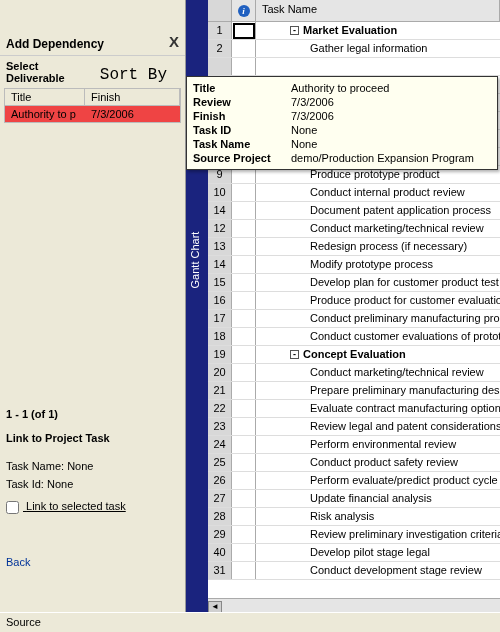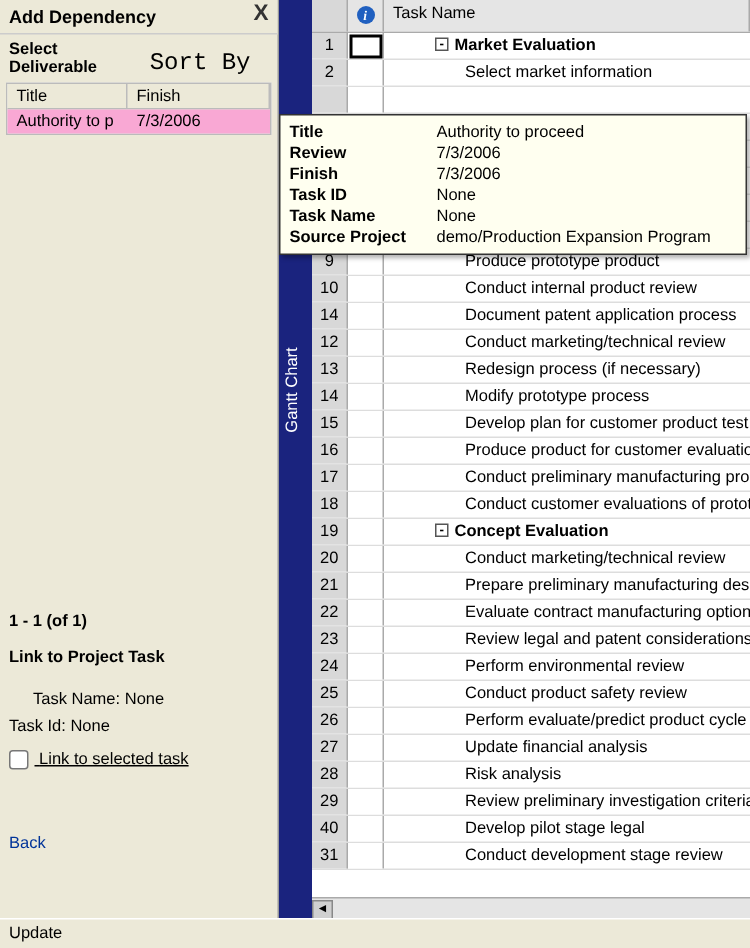--- a/index.html
+++ b/index.html
@@ -1,37 +1,37 @@
 <!DOCTYPE html>
 <html><head>
 <meta charset="utf-8">
 <style>
 * { box-sizing: border-box; margin: 0; padding: 0; font-family: Tahoma, Arial, sans-serif; font-size: 11px; }
 body { background: #ece9d8; width: 500px; height: 632px; overflow: hidden; position: relative; }
 
 .sidebar { position: absolute; left: 0; top: 0; width: 186px; height: 612px; background: #ece9d8; border-right: 1px solid #999; }
-.sidebar-header { padding: 4px 6px; background: #ece9d8; position: relative; border-bottom: 1px solid #ccc; }
+.sidebar-header { padding: 4px 6px; background: #ece9d8; position: relative; border-bottom: 1px solid #ccc; margin-top: 33px; }
 .sidebar-title { font-weight: bold; font-size: 12px; }
 .close-x { position: absolute; right: 6px; top: 0px; font-weight: bold; font-size: 15px; color: #333; cursor: pointer; font-family: Arial; }
 .select-deliv { padding: 4px 18px 2px 6px; }
 .select-deliv-label { font-weight: bold; font-size: 11px; display: inline-block; width: 90px; line-height: 12px; }
 .sortby { float: right; font-size: 16px; margin-top: 6px; font-family: Liberation Mono, monospace; }
 .deliv-grid { border: 1px solid #bbb; margin: 2px 4px; background: #fff; }
 .deliv-head { display: flex; background: #ece9d8; border-bottom: 1px solid #bbb; }
 .deliv-head div { padding: 2px 6px; border-right: 1px solid #bbb; }
 .deliv-col-title { width: 80px; }
 .deliv-col-finish { flex: 1; }
-.deliv-row { display: flex; background: #f9a8d4; }
+.deliv-row { display: flex; background: #ef4444; }
 .deliv-row div { padding: 2px 6px; }
 .deliv-row .c1 { width: 80px; overflow: hidden; white-space: nowrap; }
 .deliv-row .c2 { flex: 1; }
 
 .pager { position: absolute; left: 6px; top: 408px; font-weight: bold; }
 .link-section-title { position: absolute; left: 6px; top: 432px; font-weight: bold; }
-.link-taskname { position: absolute; left: 22px; top: 460px; }
+.link-taskname { position: absolute; left: 6px; top: 460px; }
 .link-taskid { position: absolute; left: 6px; top: 478px; }
 .link-chk { position: absolute; left: 6px; top: 500px; text-decoration: underline; }
 .link-chk input { vertical-align: middle; margin-right: 4px; }
 .back-link { position: absolute; left: 6px; top: 556px; color: #003399; cursor: pointer; }
 
 .main { position: absolute; left: 186px; top: 0; right: 0; height: 612px; background: #fff; }
 
 .gantt-label { position: absolute; left: 0; top: 0; width: 22px; height: 612px; background: #1a237e; color: #fff; }
 .gantt-label span { position: absolute; left: 3px; top: 300px; transform: rotate(-90deg); transform-origin: left top; white-space: nowrap; font-size: 11px; width: 80px; text-align: center; }
 
@@ -120,21 +120,21 @@
 
     <div class="sel-box" style="left:25px; top:1px;"></div>
   <div class="task-row summary">
         <div class="task-rownum">1</div>
         <div class="task-ind"></div>
         <div class="task-name-cell"><span class="task-name-inner indent1"><span class="outline-toggle">-</span><span>Market Evaluation</span></span></div>
       </div>
       <div class="task-row">
         <div class="task-rownum">2</div>
         <div class="task-ind"></div>
-        <div class="task-name-cell"><span class="task-name-inner indent2"><span>Select market information</span></span></div>
+        <div class="task-name-cell"><span class="task-name-inner indent2"><span>Gather legal information</span></span></div>
       </div>
       <div class="task-row">
         <div class="task-rownum"></div>
         <div class="task-ind"></div>
         <div class="task-name-cell"><span class="task-name-inner indent2"><span></span></span></div>
       </div>
       <div class="task-row">
         <div class="task-rownum"></div>
         <div class="task-ind"></div>
         <div class="task-name-cell"><span class="task-name-inner indent2"><span></span></span></div>
@@ -302,14 +302,14 @@
       <div class="tooltip-label">Task Name</div>
       <div class="tooltip-value">None</div>
     </div>
   <div class="tooltip-row">
       <div class="tooltip-label">Source Project</div>
       <div class="tooltip-value">demo/Production Expansion Program</div>
     </div>
 </div>
 
 <div class="statusbar">
-  <span>Update</span>
+  <span>Source</span>
 </div>
 
 </body></html>

